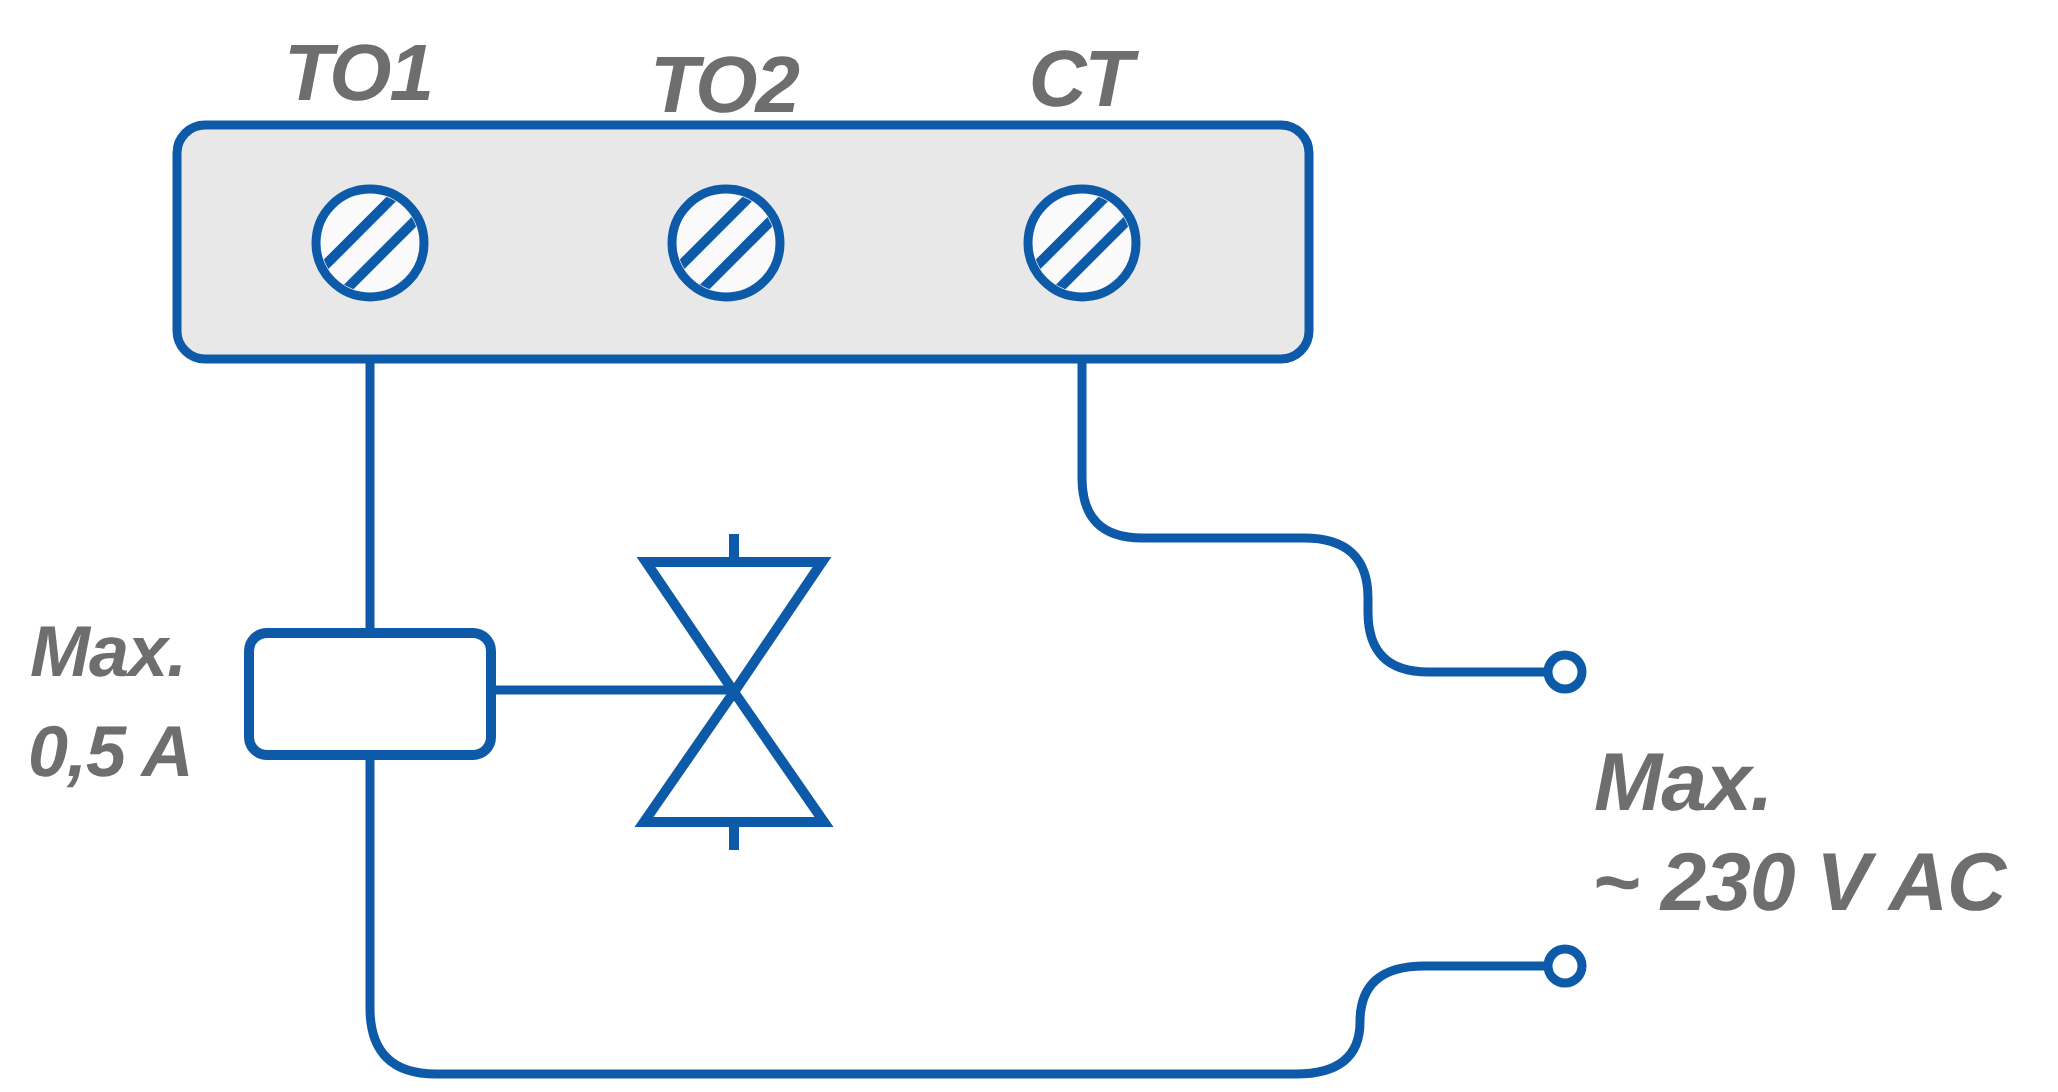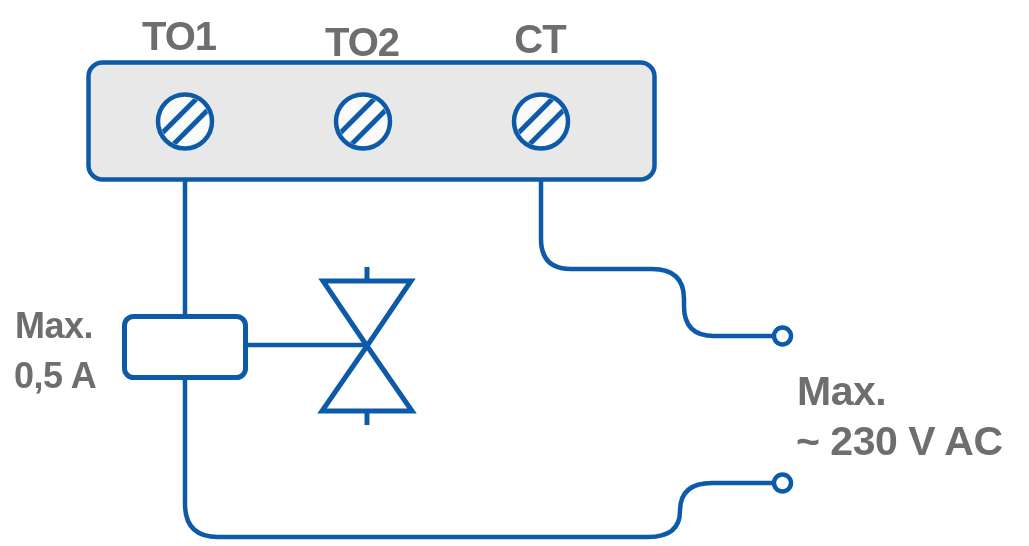--- a/index.html
+++ b/index.html
@@ -7,20 +7,21 @@
     padding: 0;
     background: var(--background, #ffffff);
   }
   .stage {
     position: relative;
     width: 1029px;
     height: 546px;
     background: var(--background, #ffffff);
     font-family: "Liberation Sans", sans-serif;
     overflow: hidden;
+    font-style: italic;
   }
   svg { display: block; }
 
   
   .wire {
     fill: none;
     stroke: var(--wire-blue, #0d5ba8);
     stroke-width: 4.5;
     stroke-linejoin: round;
   }

